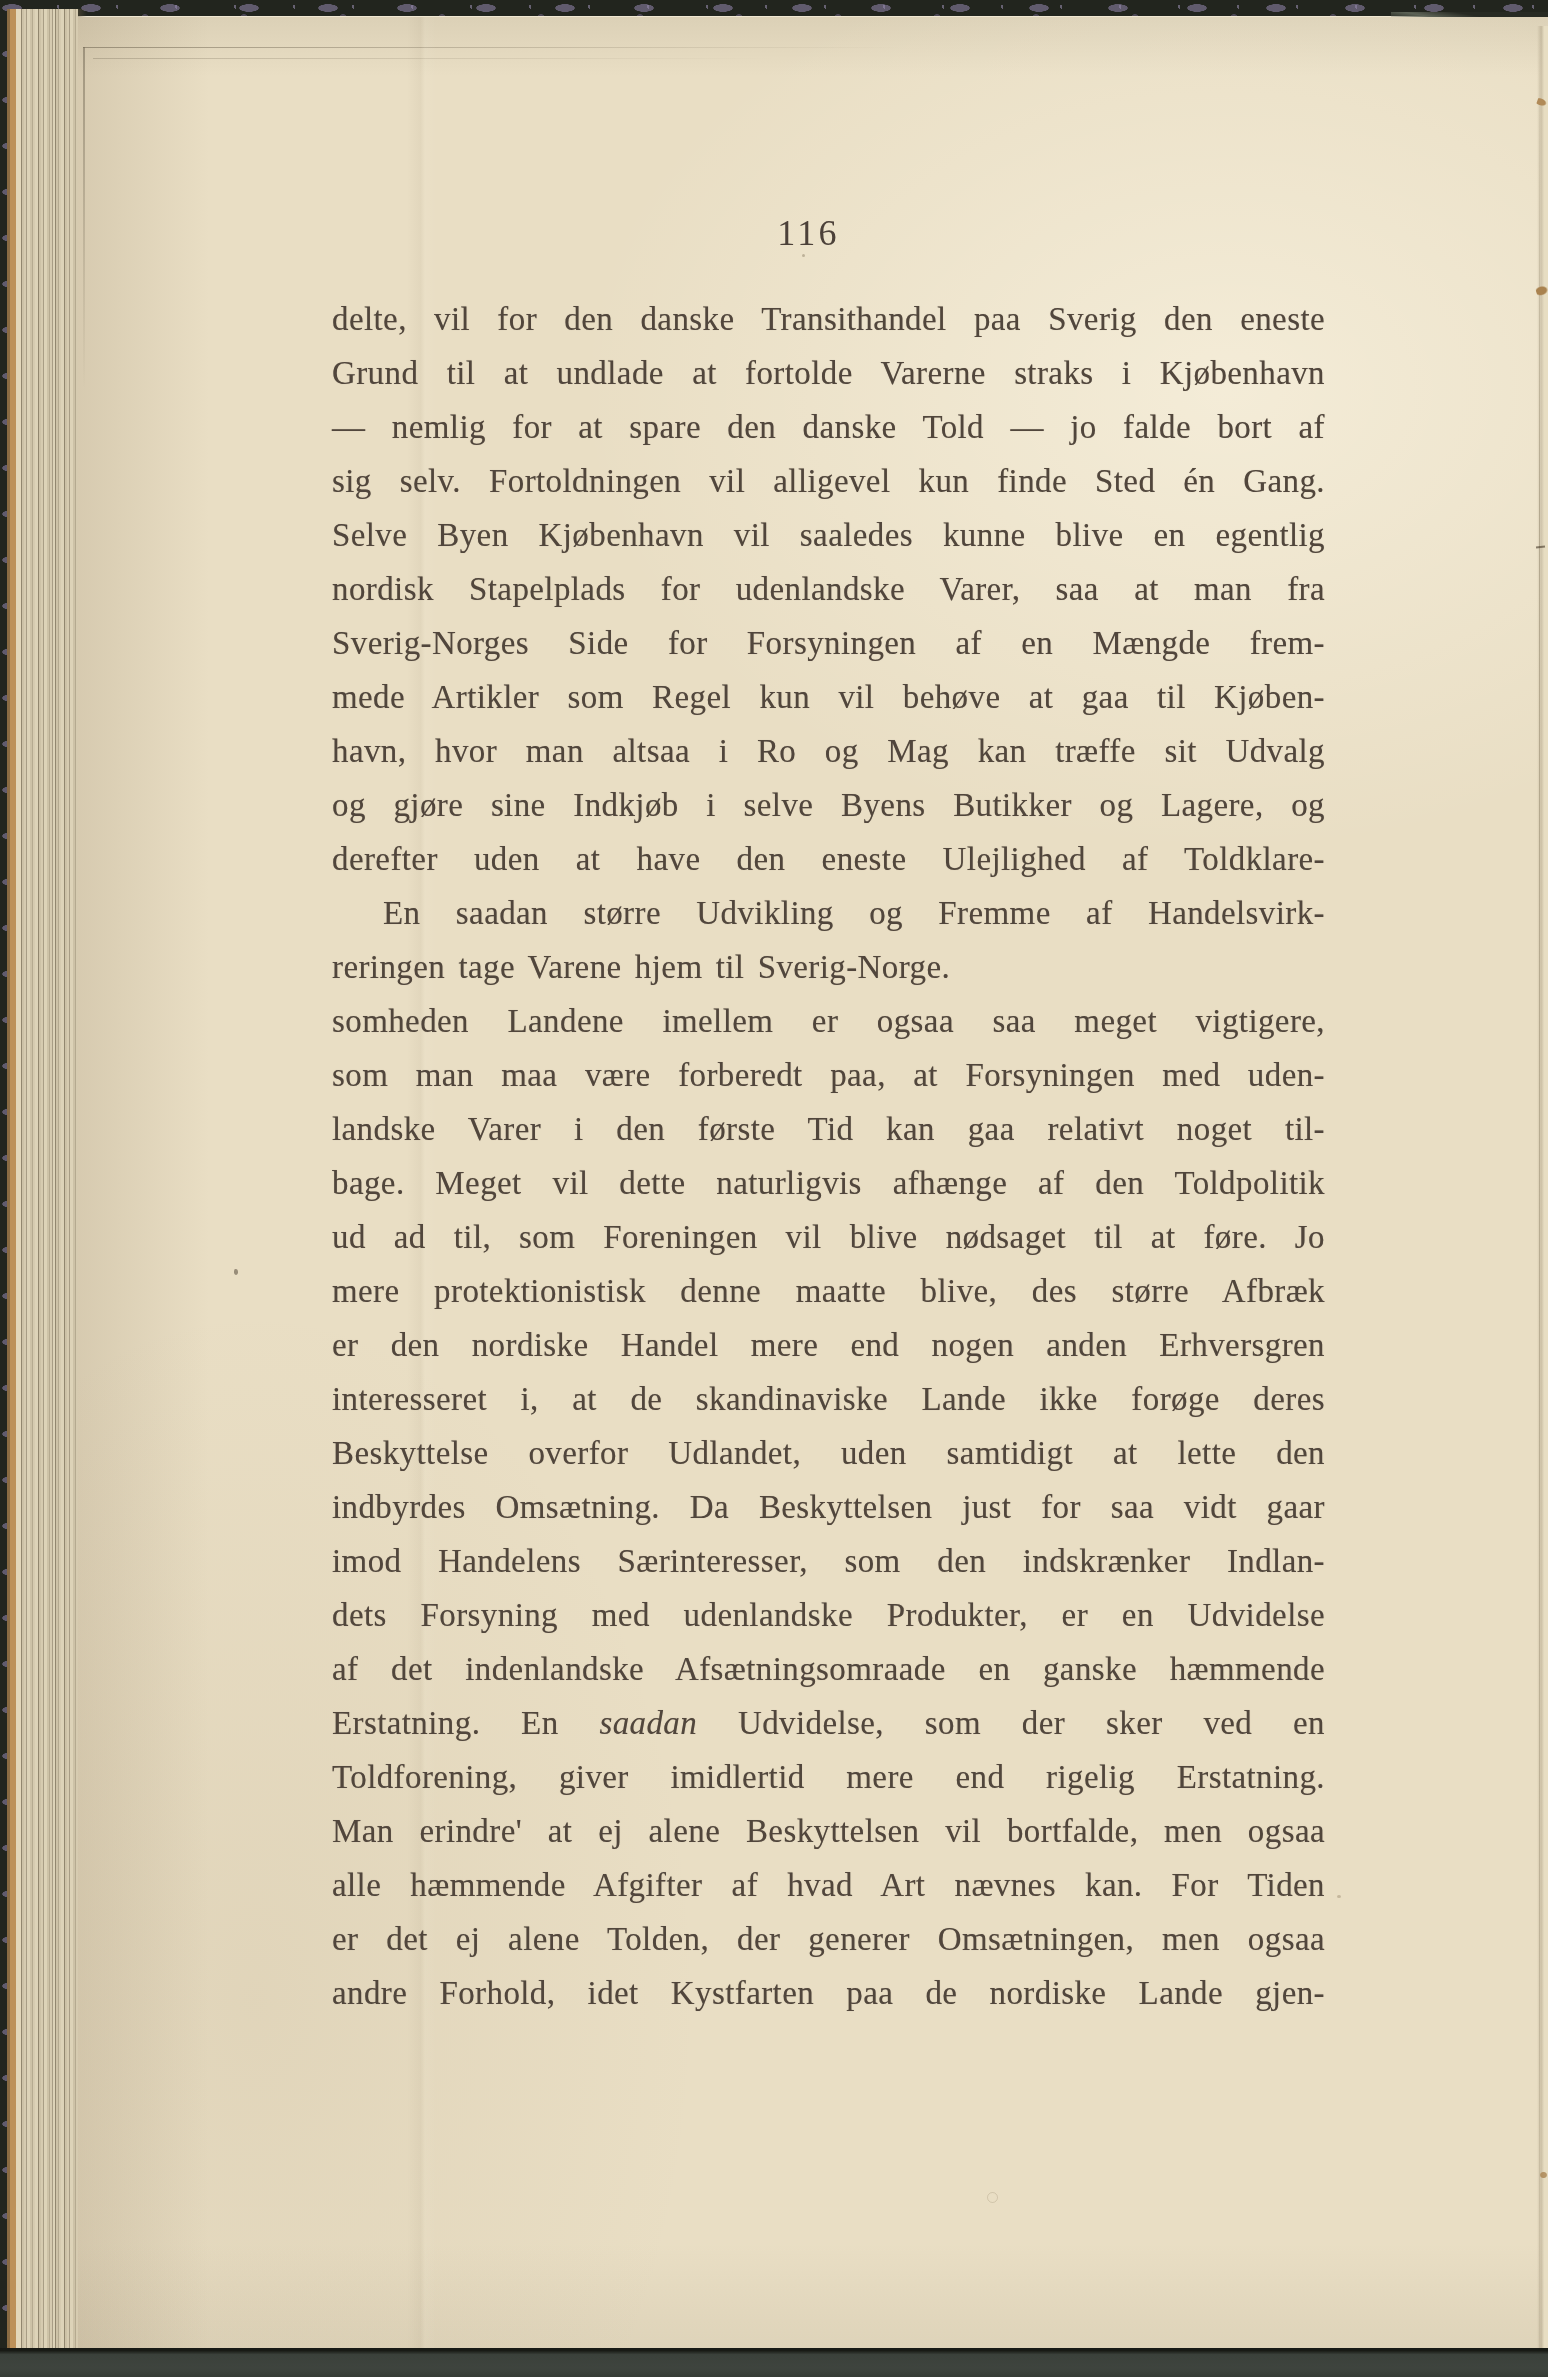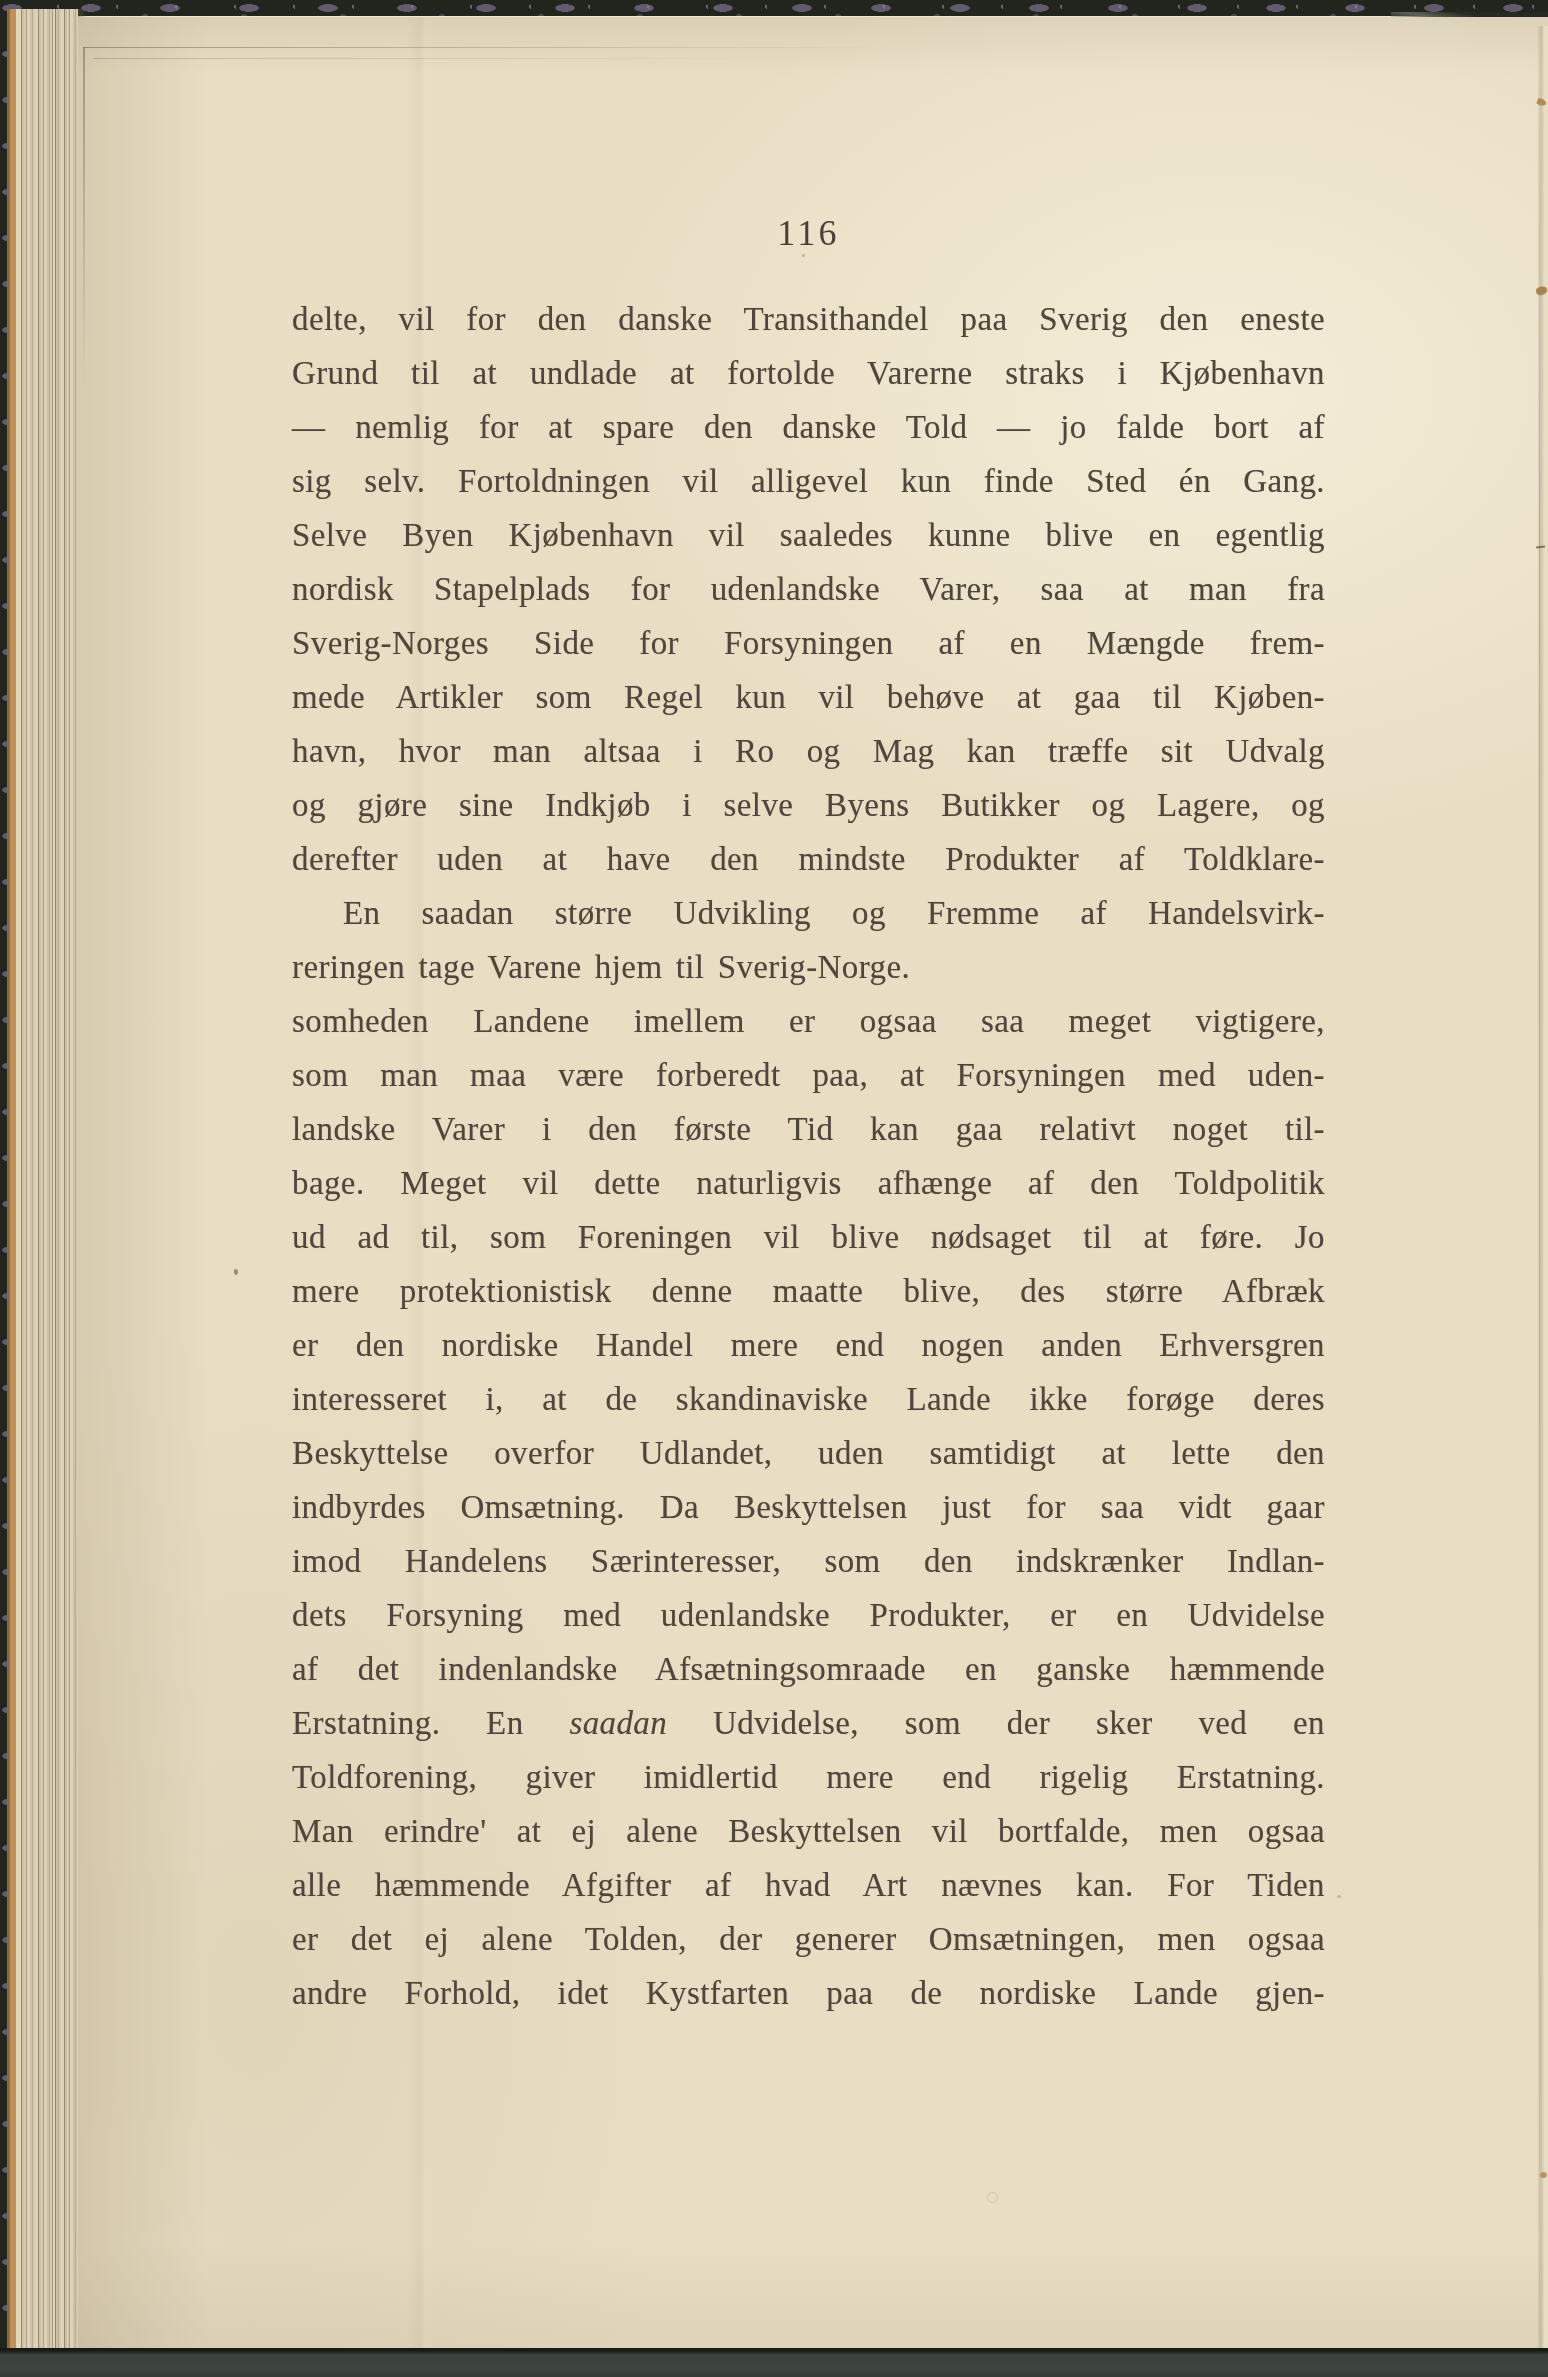--- a/index.html
+++ b/index.html
@@ -113,21 +113,21 @@
     position:absolute;left:214px;width:1033px;top:275px;
     color:#51463c;
     text-shadow:0 0 0.7px rgba(81,70,60,.4);
   }
   .line{
     height:54px;line-height:54px;
     font-size:33px;letter-spacing:0.4px;word-spacing:4.6px;
     text-align:justify;text-align-last:justify;
     white-space:nowrap; 
   }
-  .line{white-space:normal;}
+  .line{white-space:normal;margin-left:40px;}
   .line.end{text-align-last:left;}
   .line.indent{text-indent:51px;}
   .it{font-style:italic;}
 </style>
 </head>
 <body>
 
 <div class="scene">
   <div class="top-page-lines"></div>
   <div class="cover-droop"></div>
@@ -145,21 +145,21 @@
       <div class="line">delte, vil for den danske Transithandel paa Sverig den eneste</div>
       <div class="line">Grund til at undlade at fortolde Varerne straks i Kjøbenhavn</div>
       <div class="line">— nemlig for at spare den danske Told — jo falde bort af</div>
       <div class="line">sig selv. Fortoldningen vil alligevel kun finde Sted én Gang.</div>
       <div class="line">Selve Byen Kjøbenhavn vil saaledes kunne blive en egentlig</div>
       <div class="line">nordisk Stapelplads for udenlandske Varer, saa at man fra</div>
       <div class="line">Sverig-Norges Side for Forsyningen af en Mængde frem-</div>
       <div class="line">mede Artikler som Regel kun vil behøve at gaa til Kjøben-</div>
       <div class="line">havn, hvor man altsaa i Ro og Mag kan træffe sit Udvalg</div>
       <div class="line">og gjøre sine Indkjøb i selve Byens Butikker og Lagere, og</div>
-      <div class="line">derefter uden at have den mindste Produkter af Toldklare-</div>
+      <div class="line">derefter uden at have den eneste Ulejlighed af Toldklare-</div>
       <div class="line indent">En saadan større Udvikling og Fremme af Handelsvirk-</div>
       <div class="line end">reringen tage Varene hjem til Sverig-Norge.</div>
       <div class="line">somheden Landene imellem er ogsaa saa meget vigtigere,</div>
       <div class="line">som man maa være forberedt paa, at Forsyningen med uden-</div>
       <div class="line">landske Varer i den første Tid kan gaa relativt noget til-</div>
       <div class="line">bage. Meget vil dette naturligvis afhænge af den Toldpolitik</div>
       <div class="line">ud ad til, som Foreningen vil blive nødsaget til at føre. Jo</div>
       <div class="line">mere protektionistisk denne maatte blive, des større Afbræk</div>
       <div class="line">er den nordiske Handel mere end nogen anden Erhversgren</div>
       <div class="line">interesseret i, at de skandinaviske Lande ikke forøge deres</div>

